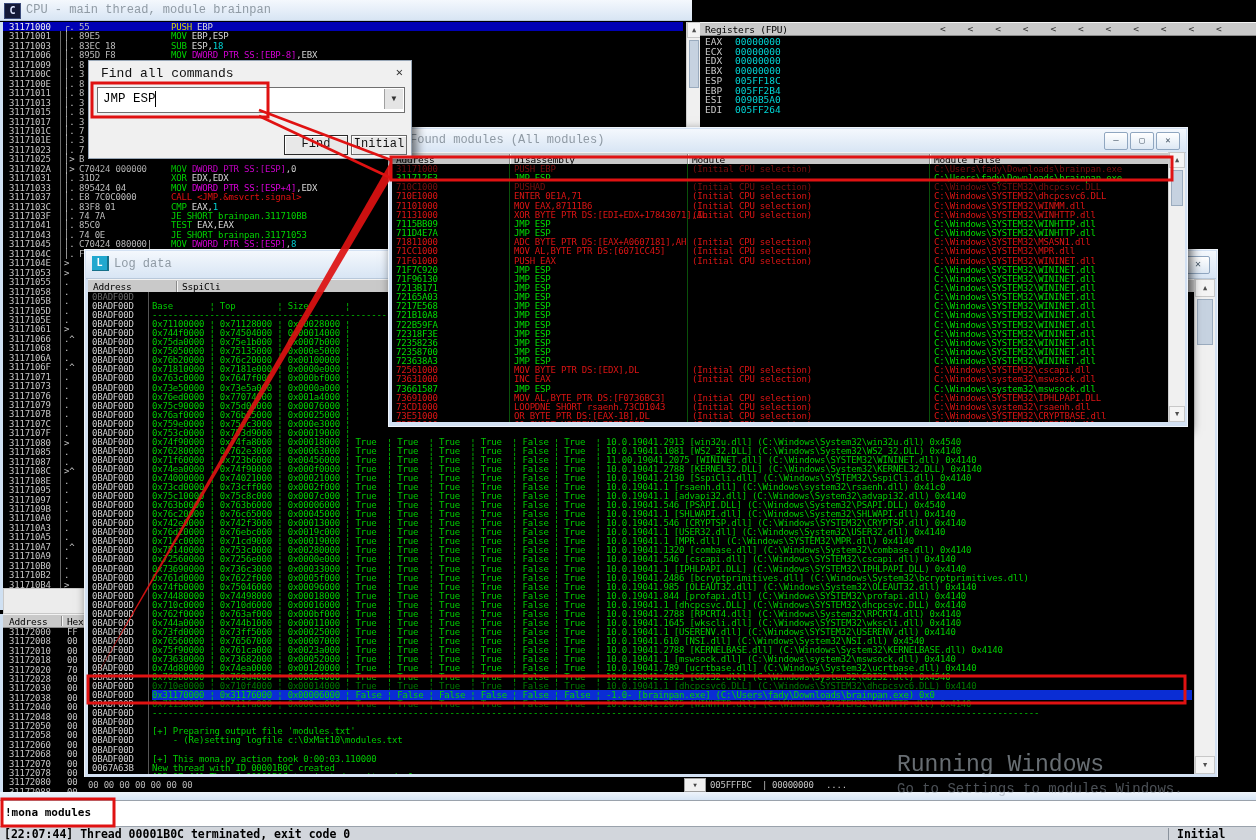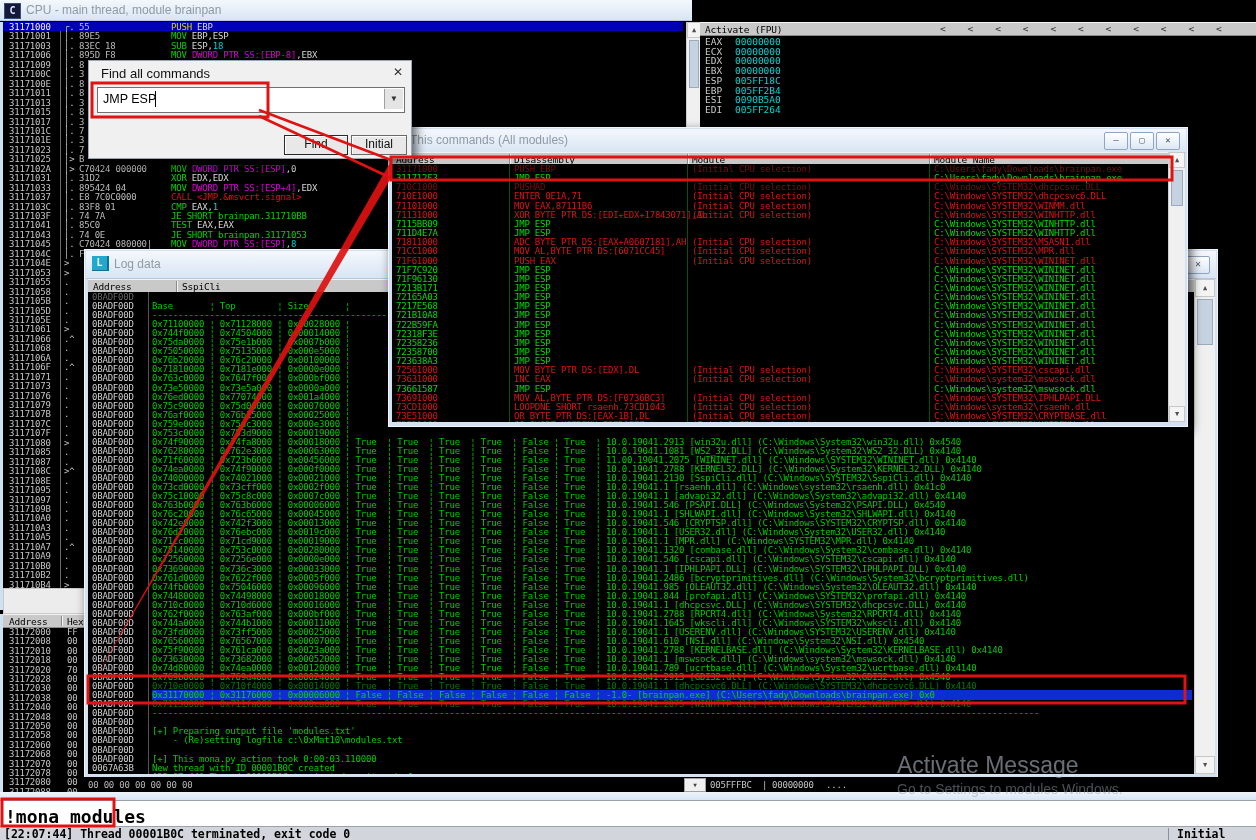--- a/index.html
+++ b/index.html
@@ -1,18 +1,18 @@
 <!DOCTYPE html>
 <html><head>
 <meta charset="utf-8">
 <style>
   html,body{margin:0;padding:0;width:1256px;height:840px;background:#000;overflow:hidden;
     font-family:"DejaVu Sans Mono",monospace;position:relative}
   .abs{position:absolute}
-  .sans{font-family:Liberation Sans, sans-serif}
+  .sans{font-family:Liberation Mono, monospace}
   .t9{font-size:9px;line-height:9px;letter-spacing:-0.2px;white-space:pre}
   .t95{font-size:9.5px;line-height:10px;white-space:pre}
   .titlebar{background:linear-gradient(#f4f8fd,#d8e5f4);border-bottom:1px solid #b8c8da}
   .wintitle{color:#8f9aa4;font-size:12px}
   .colhdr{background:#c9c9c9;border-top:1px solid #f2f2f2;border-bottom:1px solid #8a8a8a;color:#000}
   .colhdr span{position:absolute;top:1px;font-size:9.5px;letter-spacing:-0.2px}
   .hdrdiv{position:absolute;top:1px;bottom:1px;width:1px;background:#8a8a8a;border-right:1px solid #f5f5f5}
   .winframe{background:#d3e1f3;box-shadow:3px 4px 10px rgba(0,0,0,.65);border:1px solid #f0f5fb}
   .winbtn{position:absolute;width:22px;height:16px;background:linear-gradient(#ffffff,#dde8f4);
     border:1px solid #8fa6c0;border-radius:2px;color:#4a5a6a;font-size:9px;line-height:14px;text-align:center}
@@ -49,21 +49,21 @@
 
 <div class="abs" style="left:3px;top:588px;width:82px;height:24px;background:#ececec;border:1px solid #c8c8c8;z-index:1"></div>
 
 <div class="abs sb" style="left:686px;top:22px;width:14px;height:588px;z-index:1">
   <div class="sbbtn" style="top:0">▲</div>
   <div class="sbthumb" style="top:18px;height:46px"></div>
 </div>
 
 <div class="abs" style="left:700px;top:22px;width:556px;height:105px;background:#000;z-index:1">
   <div class="abs colhdr" style="left:0;top:0;width:556px;height:12px">
-    <span class="abs" style="left:5px">Activate (FPU)</span>
+    <span class="abs" style="left:5px">Registers (FPU)</span>
     <span class="abs t95" id="reg-chevrons" style="left:240px;top:1px;color:#333">&lt;    &lt;    &lt;    &lt;    &lt;    &lt;    &lt;    &lt;    &lt;    &lt;    &lt;</span>
   </div>
   <div id="reg-rows" class="abs t95" style="left:5px;top:15px;width:540px"><div class="abs" style="top: 0px;"><span class="abs" style="color: rgb(200, 200, 200);">EAX</span><span class="abs" style="left: 30px; color: rgb(0, 212, 212);">00000000</span></div><div class="abs" style="top: 9.7px;"><span class="abs" style="color: rgb(200, 200, 200);">ECX</span><span class="abs" style="left: 30px; color: rgb(0, 212, 212);">00000000</span></div><div class="abs" style="top: 19.4px;"><span class="abs" style="color: rgb(200, 200, 200);">EDX</span><span class="abs" style="left: 30px; color: rgb(0, 212, 212);">00000000</span></div><div class="abs" style="top: 29.1px;"><span class="abs" style="color: rgb(200, 200, 200);">EBX</span><span class="abs" style="left: 30px; color: rgb(0, 212, 212);">00000000</span></div><div class="abs" style="top: 38.8px;"><span class="abs" style="color: rgb(200, 200, 200);">ESP</span><span class="abs" style="left: 30px; color: rgb(0, 212, 212);">005FF18C</span></div><div class="abs" style="top: 48.5px;"><span class="abs" style="color: rgb(200, 200, 200);">EBP</span><span class="abs" style="left: 30px; color: rgb(0, 212, 212);">005FF2B4</span></div><div class="abs" style="top: 58.2px;"><span class="abs" style="color: rgb(200, 200, 200);">ESI</span><span class="abs" style="left: 30px; color: rgb(0, 212, 212);">0090B5A0</span></div><div class="abs" style="top: 67.9px;"><span class="abs" style="color: rgb(200, 200, 200);">EDI</span><span class="abs" style="left: 30px; color: rgb(0, 212, 212);">005FF264</span></div><div class="abs" style="top: 94px;"><span class="abs" style="color: rgb(200, 200, 200);">EIP</span><span class="abs" style="left: 30px; color: rgb(0, 212, 212);">76F42ADC</span><span class="abs" style="left: 88px; color: rgb(200, 200, 200);">ntdll.76F42ADC</span></div></div>
 </div>
 
 <div class="abs" style="left:0;top:614px;width:686px;height:178px;background:#000;overflow:hidden;border-left:3px solid #cfe0f2;z-index:1">
   <div class="abs colhdr" style="left:0;top:0;width:100%;height:12px">
     <span class="abs" style="left:6px">Address</span>
     <div class="hdrdiv" style="left:58px"></div>
     <span class="abs" style="left:64px">Hex</span>
@@ -97,33 +97,33 @@
   </div>
   <div class="abs sb" style="left:1109px;top:29px;width:20px;height:495px">
     <div class="sbbtn" style="top:0;height:18px;line-height:17px">▲</div>
     <div class="sbthumb" style="top:20px;height:44px"></div>
     <div class="sbbtn" style="bottom:0;height:18px;line-height:17px">▼</div>
   </div>
 </div>
 
 <div class="abs winframe" style="left:388px;top:127px;width:798px;height:298px;z-index:30">
   <div class="abs titlebar" style="left:1px;top:1px;right:1px;height:23px">
-    <span class="abs sans wintitle" style="left:20px;top:4px">This commands (All modules)</span>
+    <span class="abs sans wintitle" style="left:20px;top:4px">Found modules (All modules)</span>
     <span class="winbtn" style="right:58px;top:3px">—</span>
     <span class="winbtn" style="right:32px;top:3px">▢</span>
     <span class="winbtn" style="right:6px;top:3px">✕</span>
   </div>
   <div class="abs colhdr" style="left:3px;top:24px;width:776px;height:12px">
     <span class="abs" style="left:4px">Address</span>
     <div class="hdrdiv" style="left:117px"></div>
     <span class="abs" style="left:122px">Disassembly</span>
     <div class="hdrdiv" style="left:295px"></div>
     <span class="abs" style="left:300px">Module</span>
     <div class="hdrdiv" style="left:537px"></div>
-    <span class="abs" style="left:542px">Module Name</span>
+    <span class="abs" style="left:542px">Module False</span>
   </div>
   <div class="abs" id="found-content" style="left:3px;top:36px;width:776px;height:258px;background:#000;overflow:hidden">
     <div class="abs" style="left:117px;top:0;width:1px;height:100%;background:#0a500a"></div>
     <div class="abs" style="left:295px;top:0;width:1px;height:100%;background:#0a500a"></div>
     <div class="abs" style="left:537px;top:0;width:1px;height:100%;background:#0a500a"></div>
     <div id="found-rows" class="abs t9" style="left:0;top:1px;width:100%"><div class="frow t9" style="top: 0px;"><span class="abs" style="left: 4px; color: rgb(122, 14, 14);">31171000</span><span class="abs" style="left: 122px; color: rgb(122, 14, 14);">PUSH EBP</span><span class="abs" style="left: 300px; color: rgb(122, 14, 14);">(Initial CPU selection)</span><span class="abs" style="left: 542px; color: rgb(122, 14, 14);">C:\Users\fady\Downloads\brainpan.exe</span></div><div class="frow t9" style="top: 9.15px;"><span class="abs" style="left: 4px; color: rgb(0, 220, 0);">311712F3</span><span class="abs" style="left: 122px; color: rgb(0, 220, 0);">JMP ESP</span><span class="abs" style="left: 542px; color: rgb(0, 220, 0);">C:\Users\fady\Downloads\brainpan.exe</span></div><div class="frow t9" style="top: 18.3px;"><span class="abs" style="left: 4px; color: rgb(122, 14, 14);">710C1000</span><span class="abs" style="left: 122px; color: rgb(122, 14, 14);">PUSHAD</span><span class="abs" style="left: 300px; color: rgb(122, 14, 14);">(Initial CPU selection)</span><span class="abs" style="left: 542px; color: rgb(122, 14, 14);">C:\Windows\SYSTEM32\dhcpcsvc.DLL</span></div><div class="frow t9" style="top: 27.45px;"><span class="abs" style="left: 4px; color: rgb(220, 20, 20);">710E1000</span><span class="abs" style="left: 122px; color: rgb(220, 20, 20);">ENTER 0E1A,71</span><span class="abs" style="left: 300px; color: rgb(220, 20, 20);">(Initial CPU selection)</span><span class="abs" style="left: 542px; color: rgb(220, 20, 20);">C:\Windows\SYSTEM32\dhcpcsvc6.DLL</span></div><div class="frow t9" style="top: 36.6px;"><span class="abs" style="left: 4px; color: rgb(220, 20, 20);">71101000</span><span class="abs" style="left: 122px; color: rgb(220, 20, 20);">MOV EAX,87111B6</span><span class="abs" style="left: 300px; color: rgb(220, 20, 20);">(Initial CPU selection)</span><span class="abs" style="left: 542px; color: rgb(220, 20, 20);">C:\Windows\SYSTEM32\WINMM.dll</span></div><div class="frow t9" style="top: 45.75px;"><span class="abs" style="left: 4px; color: rgb(220, 20, 20);">71131000</span><span class="abs" style="left: 122px; color: rgb(220, 20, 20);">XOR BYTE PTR DS:[EDI+EDX+17843071],AL</span><span class="abs" style="left: 300px; color: rgb(220, 20, 20);">(Initial CPU selection)</span><span class="abs" style="left: 542px; color: rgb(220, 20, 20);">C:\Windows\SYSTEM32\WINHTTP.dll</span></div><div class="frow t9" style="top: 54.9px;"><span class="abs" style="left: 4px; color: rgb(0, 220, 0);">7115BB09</span><span class="abs" style="left: 122px; color: rgb(0, 220, 0);">JMP ESP</span><span class="abs" style="left: 542px; color: rgb(0, 220, 0);">C:\Windows\SYSTEM32\WINHTTP.dll</span></div><div class="frow t9" style="top: 64.05px;"><span class="abs" style="left: 4px; color: rgb(0, 220, 0);">711D4E7A</span><span class="abs" style="left: 122px; color: rgb(0, 220, 0);">JMP ESP</span><span class="abs" style="left: 542px; color: rgb(0, 220, 0);">C:\Windows\SYSTEM32\WINHTTP.dll</span></div><div class="frow t9" style="top: 73.2px;"><span class="abs" style="left: 4px; color: rgb(220, 20, 20);">71811000</span><span class="abs" style="left: 122px; color: rgb(220, 20, 20);">ADC BYTE PTR DS:[EAX+A0607181],AH</span><span class="abs" style="left: 300px; color: rgb(220, 20, 20);">(Initial CPU selection)</span><span class="abs" style="left: 542px; color: rgb(220, 20, 20);">C:\Windows\SYSTEM32\MSASN1.dll</span></div><div class="frow t9" style="top: 82.35px;"><span class="abs" style="left: 4px; color: rgb(220, 20, 20);">71CC1000</span><span class="abs" style="left: 122px; color: rgb(220, 20, 20);">MOV AL,BYTE PTR DS:[6071CC45]</span><span class="abs" style="left: 300px; color: rgb(220, 20, 20);">(Initial CPU selection)</span><span class="abs" style="left: 542px; color: rgb(220, 20, 20);">C:\Windows\SYSTEM32\MPR.dll</span></div><div class="frow t9" style="top: 91.5px;"><span class="abs" style="left: 4px; color: rgb(220, 20, 20);">71F61000</span><span class="abs" style="left: 122px; color: rgb(220, 20, 20);">PUSH EAX</span><span class="abs" style="left: 300px; color: rgb(220, 20, 20);">(Initial CPU selection)</span><span class="abs" style="left: 542px; color: rgb(220, 20, 20);">C:\Windows\SYSTEM32\WININET.dll</span></div><div class="frow t9" style="top: 100.65px;"><span class="abs" style="left: 4px; color: rgb(0, 220, 0);">71F7C920</span><span class="abs" style="left: 122px; color: rgb(0, 220, 0);">JMP ESP</span><span class="abs" style="left: 542px; color: rgb(0, 220, 0);">C:\Windows\SYSTEM32\WININET.dll</span></div><div class="frow t9" style="top: 109.8px;"><span class="abs" style="left: 4px; color: rgb(0, 220, 0);">71F96130</span><span class="abs" style="left: 122px; color: rgb(0, 220, 0);">JMP ESP</span><span class="abs" style="left: 542px; color: rgb(0, 220, 0);">C:\Windows\SYSTEM32\WININET.dll</span></div><div class="frow t9" style="top: 118.95px;"><span class="abs" style="left: 4px; color: rgb(0, 220, 0);">7213B171</span><span class="abs" style="left: 122px; color: rgb(0, 220, 0);">JMP ESP</span><span class="abs" style="left: 542px; color: rgb(0, 220, 0);">C:\Windows\SYSTEM32\WININET.dll</span></div><div class="frow t9" style="top: 128.1px;"><span class="abs" style="left: 4px; color: rgb(0, 220, 0);">72165A03</span><span class="abs" style="left: 122px; color: rgb(0, 220, 0);">JMP ESP</span><span class="abs" style="left: 542px; color: rgb(0, 220, 0);">C:\Windows\SYSTEM32\WININET.dll</span></div><div class="frow t9" style="top: 137.25px;"><span class="abs" style="left: 4px; color: rgb(0, 220, 0);">7217E568</span><span class="abs" style="left: 122px; color: rgb(0, 220, 0);">JMP ESP</span><span class="abs" style="left: 542px; color: rgb(0, 220, 0);">C:\Windows\SYSTEM32\WININET.dll</span></div><div class="frow t9" style="top: 146.4px;"><span class="abs" style="left: 4px; color: rgb(0, 220, 0);">721B10A8</span><span class="abs" style="left: 122px; color: rgb(0, 220, 0);">JMP ESP</span><span class="abs" style="left: 542px; color: rgb(0, 220, 0);">C:\Windows\SYSTEM32\WININET.dll</span></div><div class="frow t9" style="top: 155.55px;"><span class="abs" style="left: 4px; color: rgb(0, 220, 0);">722B59FA</span><span class="abs" style="left: 122px; color: rgb(0, 220, 0);">JMP ESP</span><span class="abs" style="left: 542px; color: rgb(0, 220, 0);">C:\Windows\SYSTEM32\WININET.dll</span></div><div class="frow t9" style="top: 164.7px;"><span class="abs" style="left: 4px; color: rgb(0, 220, 0);">72318F3E</span><span class="abs" style="left: 122px; color: rgb(0, 220, 0);">JMP ESP</span><span class="abs" style="left: 542px; color: rgb(0, 220, 0);">C:\Windows\SYSTEM32\WININET.dll</span></div><div class="frow t9" style="top: 173.85px;"><span class="abs" style="left: 4px; color: rgb(0, 220, 0);">72358236</span><span class="abs" style="left: 122px; color: rgb(0, 220, 0);">JMP ESP</span><span class="abs" style="left: 542px; color: rgb(0, 220, 0);">C:\Windows\SYSTEM32\WININET.dll</span></div><div class="frow t9" style="top: 183px;"><span class="abs" style="left: 4px; color: rgb(0, 220, 0);">72358700</span><span class="abs" style="left: 122px; color: rgb(0, 220, 0);">JMP ESP</span><span class="abs" style="left: 542px; color: rgb(0, 220, 0);">C:\Windows\SYSTEM32\WININET.dll</span></div><div class="frow t9" style="top: 192.15px;"><span class="abs" style="left: 4px; color: rgb(0, 220, 0);">723638A3</span><span class="abs" style="left: 122px; color: rgb(0, 220, 0);">JMP ESP</span><span class="abs" style="left: 542px; color: rgb(0, 220, 0);">C:\Windows\SYSTEM32\WININET.dll</span></div><div class="frow t9" style="top: 201.3px;"><span class="abs" style="left: 4px; color: rgb(220, 20, 20);">72561000</span><span class="abs" style="left: 122px; color: rgb(220, 20, 20);">MOV BYTE PTR DS:[EDX],DL</span><span class="abs" style="left: 300px; color: rgb(220, 20, 20);">(Initial CPU selection)</span><span class="abs" style="left: 542px; color: rgb(220, 20, 20);">C:\Windows\SYSTEM32\cscapi.dll</span></div><div class="frow t9" style="top: 210.45px;"><span class="abs" style="left: 4px; color: rgb(220, 20, 20);">73631000</span><span class="abs" style="left: 122px; color: rgb(220, 20, 20);">INC EAX</span><span class="abs" style="left: 300px; color: rgb(220, 20, 20);">(Initial CPU selection)</span><span class="abs" style="left: 542px; color: rgb(220, 20, 20);">C:\Windows\system32\mswsock.dll</span></div><div class="frow t9" style="top: 219.6px;"><span class="abs" style="left: 4px; color: rgb(0, 220, 0);">73661587</span><span class="abs" style="left: 122px; color: rgb(0, 220, 0);">JMP ESP</span><span class="abs" style="left: 542px; color: rgb(0, 220, 0);">C:\Windows\system32\mswsock.dll</span></div><div class="frow t9" style="top: 228.75px;"><span class="abs" style="left: 4px; color: rgb(220, 20, 20);">73691000</span><span class="abs" style="left: 122px; color: rgb(220, 20, 20);">MOV AL,BYTE PTR DS:[F0736BC3]</span><span class="abs" style="left: 300px; color: rgb(220, 20, 20);">(Initial CPU selection)</span><span class="abs" style="left: 542px; color: rgb(220, 20, 20);">C:\Windows\SYSTEM32\IPHLPAPI.DLL</span></div><div class="frow t9" style="top: 237.9px;"><span class="abs" style="left: 4px; color: rgb(220, 20, 20);">73CD1000</span><span class="abs" style="left: 122px; color: rgb(220, 20, 20);">LOOPDNE SHORT rsaenh.73CD1043</span><span class="abs" style="left: 300px; color: rgb(220, 20, 20);">(Initial CPU selection)</span><span class="abs" style="left: 542px; color: rgb(220, 20, 20);">C:\Windows\system32\rsaenh.dll</span></div><div class="frow t9" style="top: 247.05px;"><span class="abs" style="left: 4px; color: rgb(220, 20, 20);">73E51000</span><span class="abs" style="left: 122px; color: rgb(220, 20, 20);">OR BYTE PTR DS:[EAX-1B],DL</span><span class="abs" style="left: 300px; color: rgb(220, 20, 20);">(Initial CPU selection)</span><span class="abs" style="left: 542px; color: rgb(220, 20, 20);">C:\Windows\SYSTEM32\CRYPTBASE.dll</span></div><div class="frow t9" style="top: 256.2px;"><span class="abs" style="left: 4px; color: rgb(220, 20, 20);">73FD1000</span><span class="abs" style="left: 122px; color: rgb(220, 20, 20);">JO SHORT USERENV.73FD0FF7</span><span class="abs" style="left: 300px; color: rgb(220, 20, 20);">(Initial CPU selection)</span><span class="abs" style="left: 542px; color: rgb(220, 20, 20);">C:\Windows\SYSTEM32\USERENV.dll</span></div></div>
   </div>
   <div class="abs sb" style="left:779px;top:24px;width:16px;height:270px">
     <div class="sbbtn" style="top:0">▲</div>
     <div class="sbthumb" style="top:18px;height:34px"></div>
@@ -138,29 +138,29 @@
     <span class="abs sans" style="left:5px;top:4px;font-size:12.5px;color:#000">JMP ESP</span>
     <span class="abs" style="left:57px;top:3px;width:1px;height:16px;background:#000"></span>
     <span class="abs" style="right:1px;top:1px;width:18px;height:20px;background:#e4e4e4;border-left:1px solid #a0a0a0;color:#333;font-size:8px;text-align:center;line-height:20px">▼</span>
   </div>
   <span class="btn sans" style="left:195px;top:74px;width:62px;height:18px;line-height:17px;border:1px solid #2a2a2a">Find</span>
   <span class="btn sans" style="left:262px;top:74px;width:54px;height:18px;line-height:17px">Initial</span>
 </div>
 
 <div class="abs" style="left:0;top:792px;width:1256px;height:8px;background:linear-gradient(#eef4fb,#d7e5f5);z-index:26"></div>
 <div class="abs" style="left:0;top:800px;width:1256px;height:26px;background:#fff;border-top:1px solid #9aa2ac;z-index:26">
-  <span class="abs" style="left:5px;top:5px;font-size:18px;font-weight:bold;color:#000">!mona modules</span>
+  <span class="abs" style="left:5px;top:5px;font-size:11px;font-weight:bold;color:#000">!mona modules</span>
 </div>
 <div class="abs statusbar" style="left:0;top:826px;width:1256px;height:14px;z-index:26">
   <span class="abs" style="left:4px;top:0;font-size:11.5px;font-weight:bold">[22:07:44] Thread 00001B0C terminated, exit code 0</span>
   <div class="abs" style="left:1168px;top:1px;width:1px;height:12px;background:#8a929c"></div>
   <span class="abs" style="left:1177px;top:0;font-size:11.5px;font-weight:bold">Initial</span>
 </div>
 
-<div class="abs sans wm1" style="left:897px;top:752px;z-index:45">Activate Message</div>
+<div class="abs sans wm1" style="left:897px;top:752px;z-index:45">Running Windows</div>
 <div class="abs sans wm2" style="left:897px;top:781px;z-index:45">Go to Settings to modules Windows.</div>
 
 <svg class="abs" width="1256" height="840" style="left:0;top:0;z-index:60;pointer-events:none">
   <rect x="92" y="83" width="176" height="34" fill="none" stroke="#e01212" stroke-width="3"></rect>
   <rect x="391" y="157" width="781" height="23" fill="none" stroke="#e01212" stroke-width="3"></rect>
   <rect x="88" y="676" width="1097" height="27" fill="none" stroke="#e01212" stroke-width="3"></rect>
   <rect x="2" y="799" width="112" height="27" fill="none" stroke="#e01212" stroke-width="3"></rect>
   <line x1="259" y1="110" x2="391" y2="160" stroke="#e01212" stroke-width="2.5"></line>
   <line x1="259" y1="116" x2="391" y2="178" stroke="#e01212" stroke-width="2.5"></line>
   <polygon points="391,161 391,178 90,687" fill="#dd1111" opacity="0.92"></polygon>

